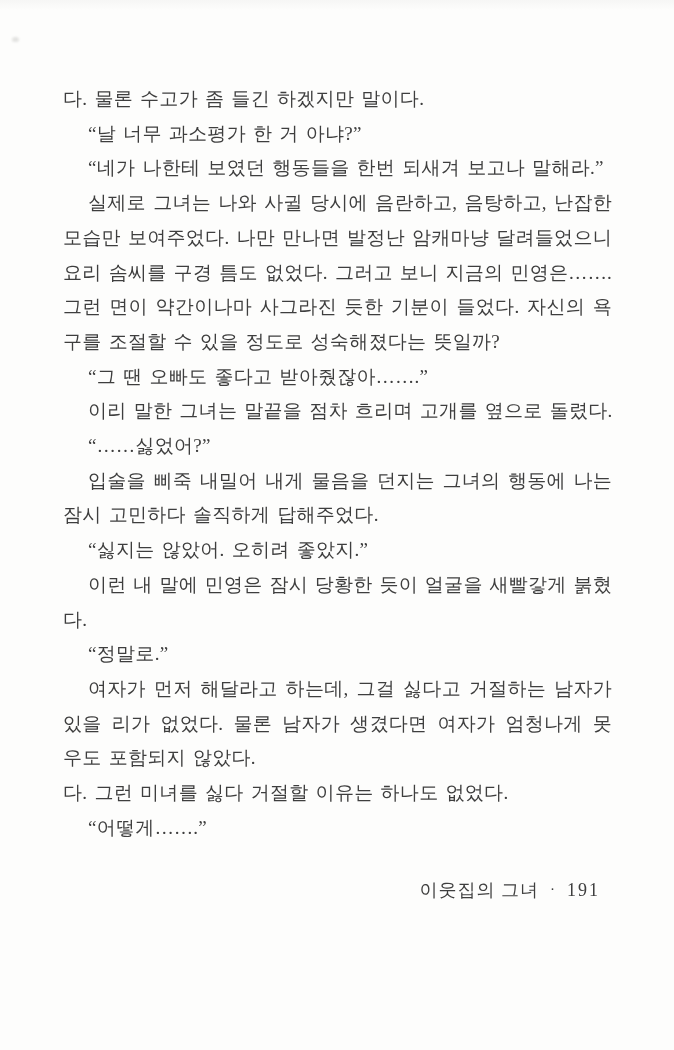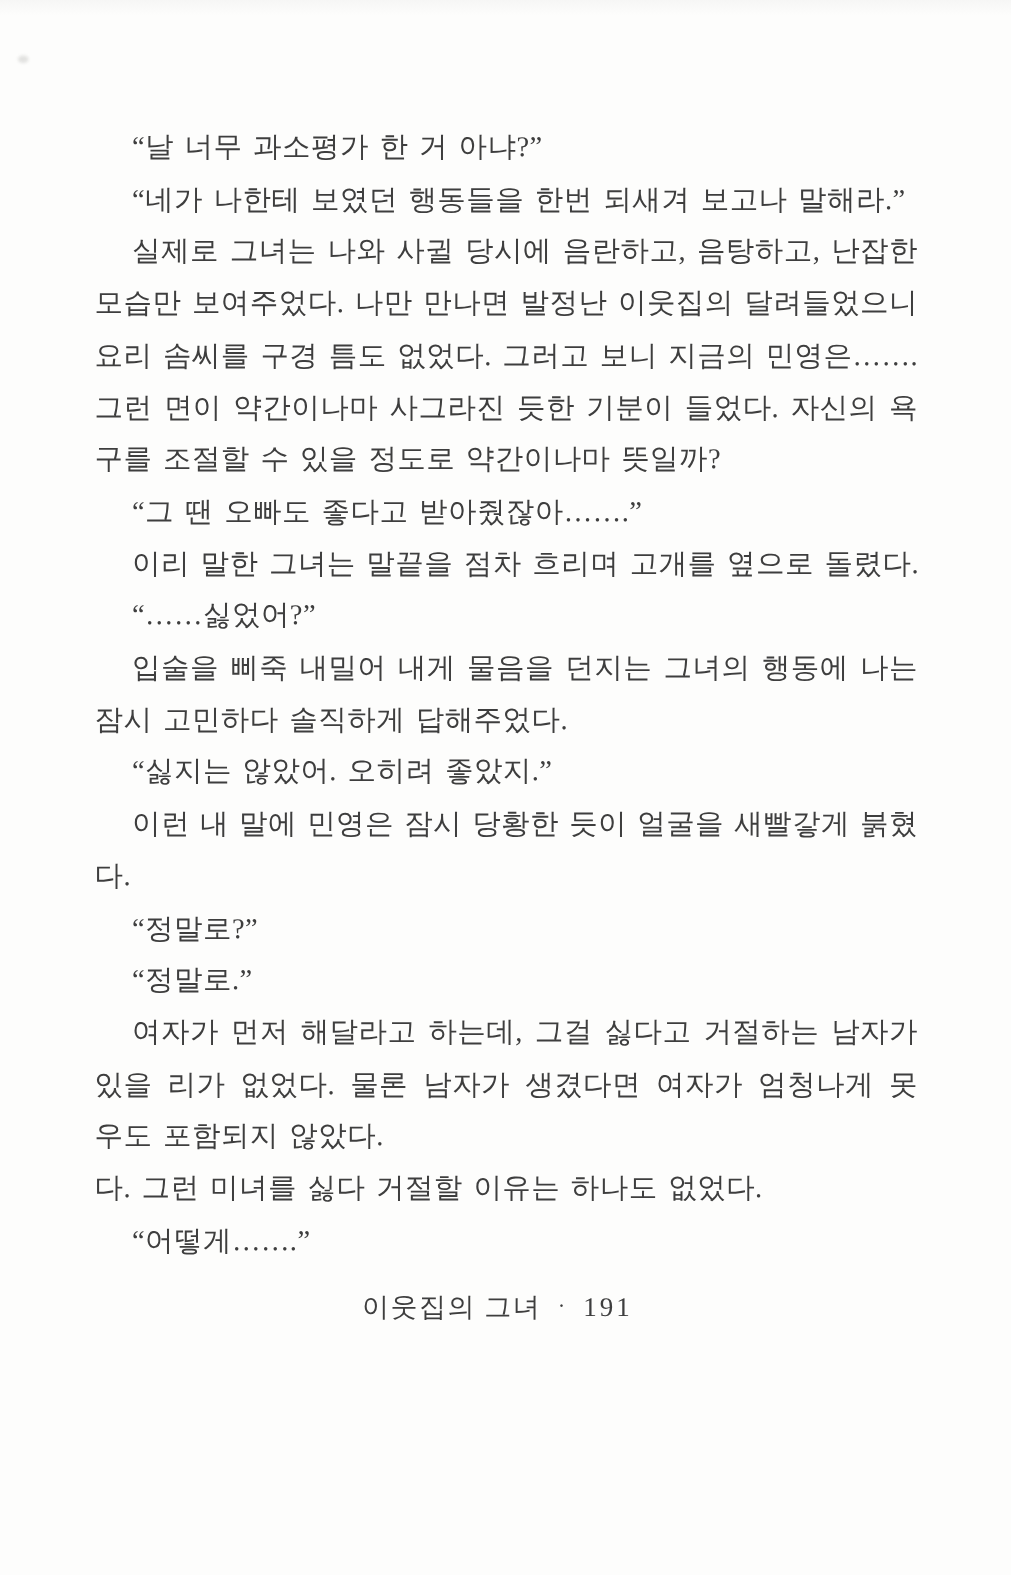--- a/index.html
+++ b/index.html
@@ -28,22 +28,22 @@
     white-space: nowrap;
   }
   .line.fill {
     white-space: normal;
     text-align: justify;
     text-align-last: justify;
     word-spacing: normal;
   }
   .line.indent { text-indent: 25px; }
   .footer {
-    margin-top: 14px;
-    text-align: center;
+    margin-top: 32px;
+    text-align: right;
     font-size: 18px;
     line-height: 24px;
     color: #3e3e3e;
     letter-spacing: 1px;
     padding-right: 12px;
   }
   .footer .sep {
     display: inline-block;
     margin: 0 11px;
     font-size: 15px;
@@ -60,36 +60,36 @@
     border-radius: 50%;
     filter: blur(1px);
   }
 </style>
 </head>
 <body>
 
 <div class="page">
   <div class="artifact"></div>
   <div class="textblock">
+      <div class="line">다. 물론 수고가 좀 들긴 하겠지만 말이다.</div>
       <div class="line indent">“날 너무 과소평가 한 거 아냐?”</div>
       <div class="line indent">“네가 나한테 보였던 행동들을 한번 되새겨 보고나 말해라.”</div>
       <div class="line fill indent">실제로 그녀는 나와 사귈 당시에 음란하고, 음탕하고, 난잡한</div>
-      <div class="line fill">모습만 보여주었다. 나만 만나면 발정난 이웃집의 달려들었으니</div>
+      <div class="line fill">모습만 보여주었다. 나만 만나면 발정난 암캐마냥 달려들었으니</div>
       <div class="line fill">요리 솜씨를 구경 틈도 없었다. 그러고 보니 지금의 민영은…….</div>
       <div class="line fill">그런 면이 약간이나마 사그라진 듯한 기분이 들었다. 자신의 욕</div>
-      <div class="line">구를 조절할 수 있을 정도로 약간이나마 뜻일까?</div>
+      <div class="line">구를 조절할 수 있을 정도로 성숙해졌다는 뜻일까?</div>
       <div class="line indent">“그 땐 오빠도 좋다고 받아줬잖아…….”</div>
       <div class="line indent">이리 말한 그녀는 말끝을 점차 흐리며 고개를 옆으로 돌렸다.</div>
       <div class="line indent">“……싫었어?”</div>
       <div class="line fill indent">입술을 삐죽 내밀어 내게 물음을 던지는 그녀의 행동에 나는</div>
       <div class="line">잠시 고민하다 솔직하게 답해주었다.</div>
       <div class="line indent">“싫지는 않았어. 오히려 좋았지.”</div>
       <div class="line fill indent">이런 내 말에 민영은 잠시 당황한 듯이 얼굴을 새빨갛게 붉혔</div>
       <div class="line">다.</div>
-      <div class="line indent">“정말로?”</div>
       <div class="line indent">“정말로.”</div>
       <div class="line fill indent">여자가 먼저 해달라고 하는데, 그걸 싫다고 거절하는 남자가</div>
       <div class="line fill">있을 리가 없었다. 물론 남자가 생겼다면 여자가 엄청나게 못</div>
       <div class="line">우도 포함되지 않았다.</div>
       <div class="line">다. 그런 미녀를 싫다 거절할 이유는 하나도 없었다.</div>
       <div class="line indent">“어떻게…….”</div>
     </div>
   <div class="footer"><span>이웃집의 그녀</span><span class="sep">·</span><span class="num">191</span></div>
 </div>
 

